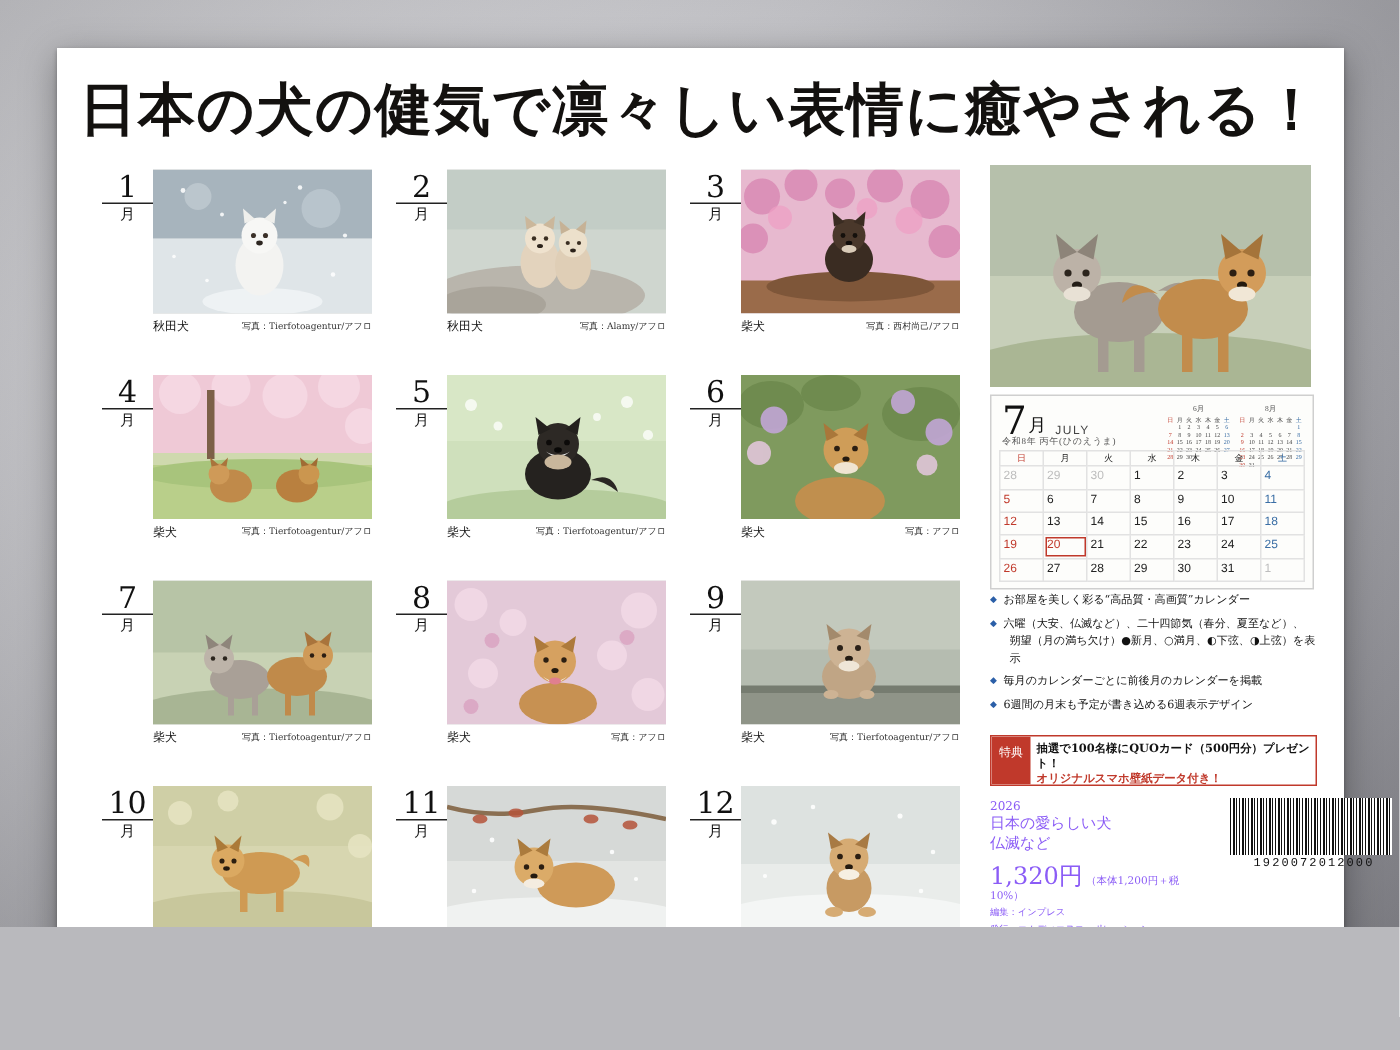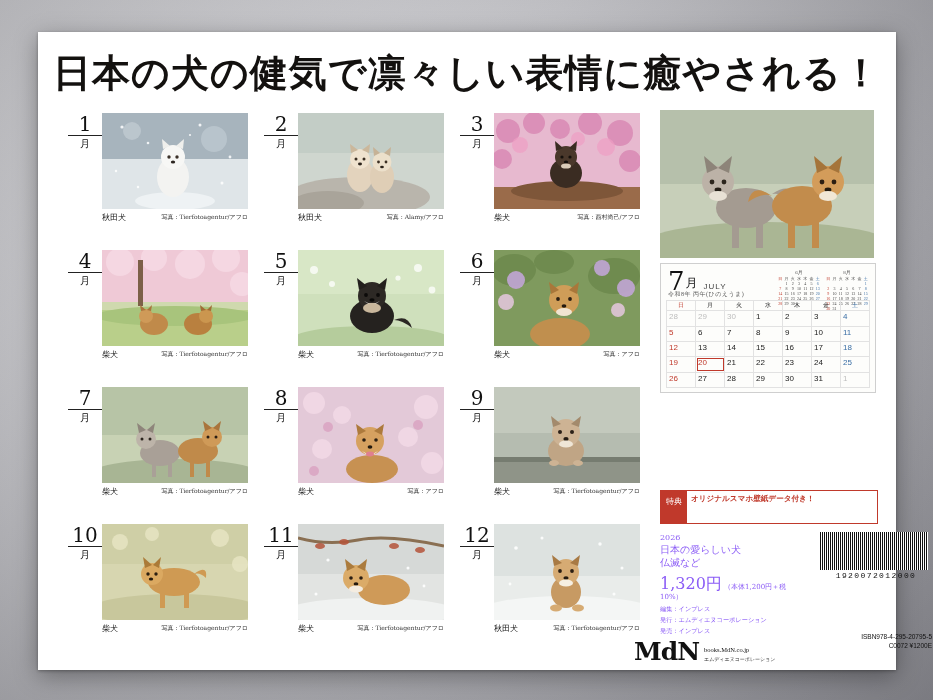--- a/index.html
+++ b/index.html
@@ -9,21 +9,21 @@
   body {
     width: 933px;
     height: 700px;
     overflow: hidden;
     font-family: "Liberation Serif", serif;
     background: #b9b9bd;
   }
   .page {
     position: relative;
     width: 933px;
-    height: 700px;
+    height: 618px;
     background: linear-gradient(135deg, #d3d3d6 0%, #c2c2c6 35%, #a8a8ad 70%, #8f8f95 100%);
     overflow: hidden;
   }
   .page:before {
     content: "";
     position: absolute;
     left: 0; top: 0; right: 0; bottom: 0;
     background: radial-gradient(ellipse at 50% 45%, rgba(255,255,255,0.35) 0%, rgba(160,160,166,0.05) 55%, rgba(70,70,76,0.28) 100%);
     pointer-events: none;
   }
@@ -1032,24 +1032,40 @@
                   <td>30</td>
                   <td>31</td>
                   <td class="out">1</td>
                 </tr>
               </tbody>
             </table>
         </div>
       </div>
     </div>
 
+    <div class="features">
+      <div class="f">
+        <span>お部屋を美しく彩る“高品質・高画質”カレンダー</span>
+      </div>
+      <div class="f">
+        <span>六曜（大安、仏滅など）、二十四節気（春分、夏至など）、</span>
+        <span class="l2">朔望（月の満ち欠け）●新月、○満月、◐下弦、◑上弦）を表示</span>
+      </div>
+      <div class="f">
+        <span>毎月のカレンダーごとに前後月のカレンダーを掲載</span>
+      </div>
+      <div class="f">
+        <span>6週間の月末も予定が書き込める6週表示デザイン</span>
+      </div>
+    </div>
 
     <div class="promo">
       <div class="tag">特典</div>
       <div class="ptxt">
+        <div class="p1">抽選で100名様にQUOカード（500円分）プレゼント！</div>
         <div class="p2">オリジナルスマホ壁紙データ付き！</div>
 
       </div>
     </div>
 
     <div class="colophon">
       <div class="year">2026</div>
       <div class="bt">日本の愛らしい犬</div>
       <div class="bt">仏滅など</div>
       <div class="price">

